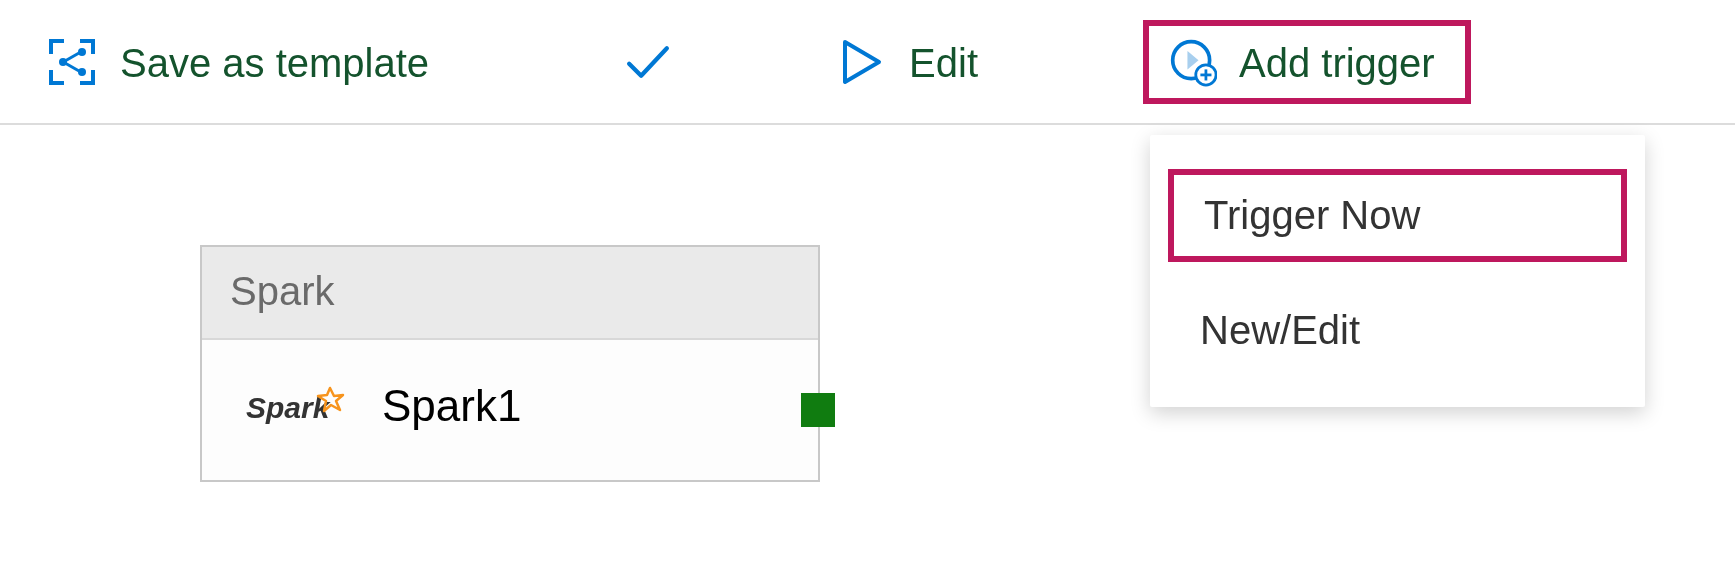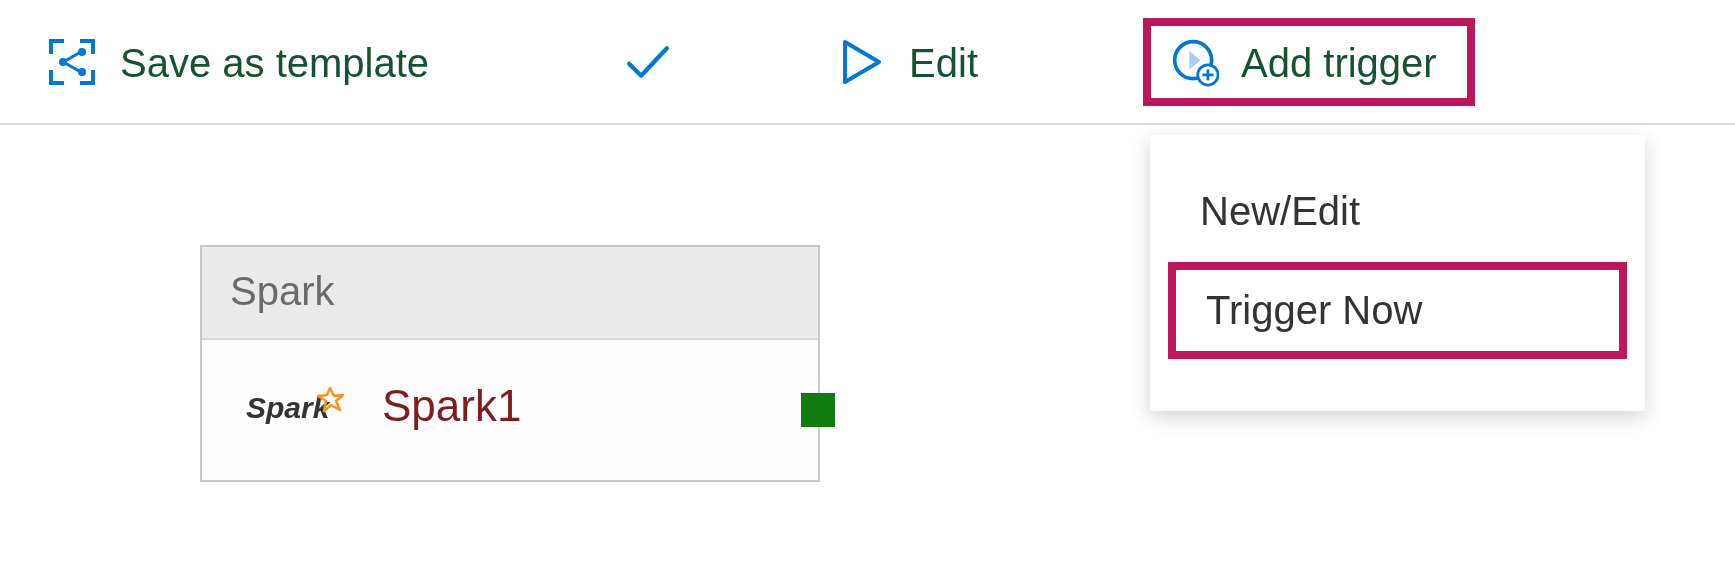--- a/index.html
+++ b/index.html
@@ -35,21 +35,21 @@
       width: 48px;
       height: 48px;
       display: flex;
       align-items: center;
       justify-content: center;
     }
     .spacer-1 { width: 155px; }
     .spacer-2 { width: 125px; }
     .spacer-3 { width: 145px; }
     .highlight-red {
-      border: 8px solid #be185d;
+      border: 6px solid #be185d;
       gap: 22px;
     }
     .add-trigger-wrap {
       position: relative;
     }
     .add-trigger-btn.highlight-red {
       padding: 12px 30px 12px 20px;
     }
     .canvas-area {
       position: relative;
@@ -76,21 +76,21 @@
       padding: 40px 28px 48px 44px;
       gap: 36px;
       position: relative;
     }
     .spark-logo-wrap {
       display: flex;
       align-items: center;
     }
     .activity-name {
       font-size: 44px;
-      color: #7f1d1d;
+      color: #000000;
     }
     .green-connector {
       position: absolute;
       right: -17px;
       top: 50%;
       transform: translateY(-50%);
       width: 34px;
       height: 34px;
       background: #107c10;
     }
@@ -185,15 +185,15 @@
           <path d="M84 8 L88 16 L97 15 L90 21 L94 30 L85 25 L78 31 L80 21 L72 16 L81 15 Z" fill="none" stroke="#f7941d" stroke-width="2.5" stroke-linejoin="round"></path>
         </svg>
       </span>
       <span class="activity-name">Spark1</span>
       <div class="green-connector"></div>
     </div>
   </div>
 </div>
 
 <div class="dropdown-menu">
+  <div class="dropdown-item highlight-red">Trigger Now</div>
   <div class="dropdown-item">New/Edit</div>
-  <div class="dropdown-item highlight-red">Trigger Now</div>
 </div>
 
 </body></html>

